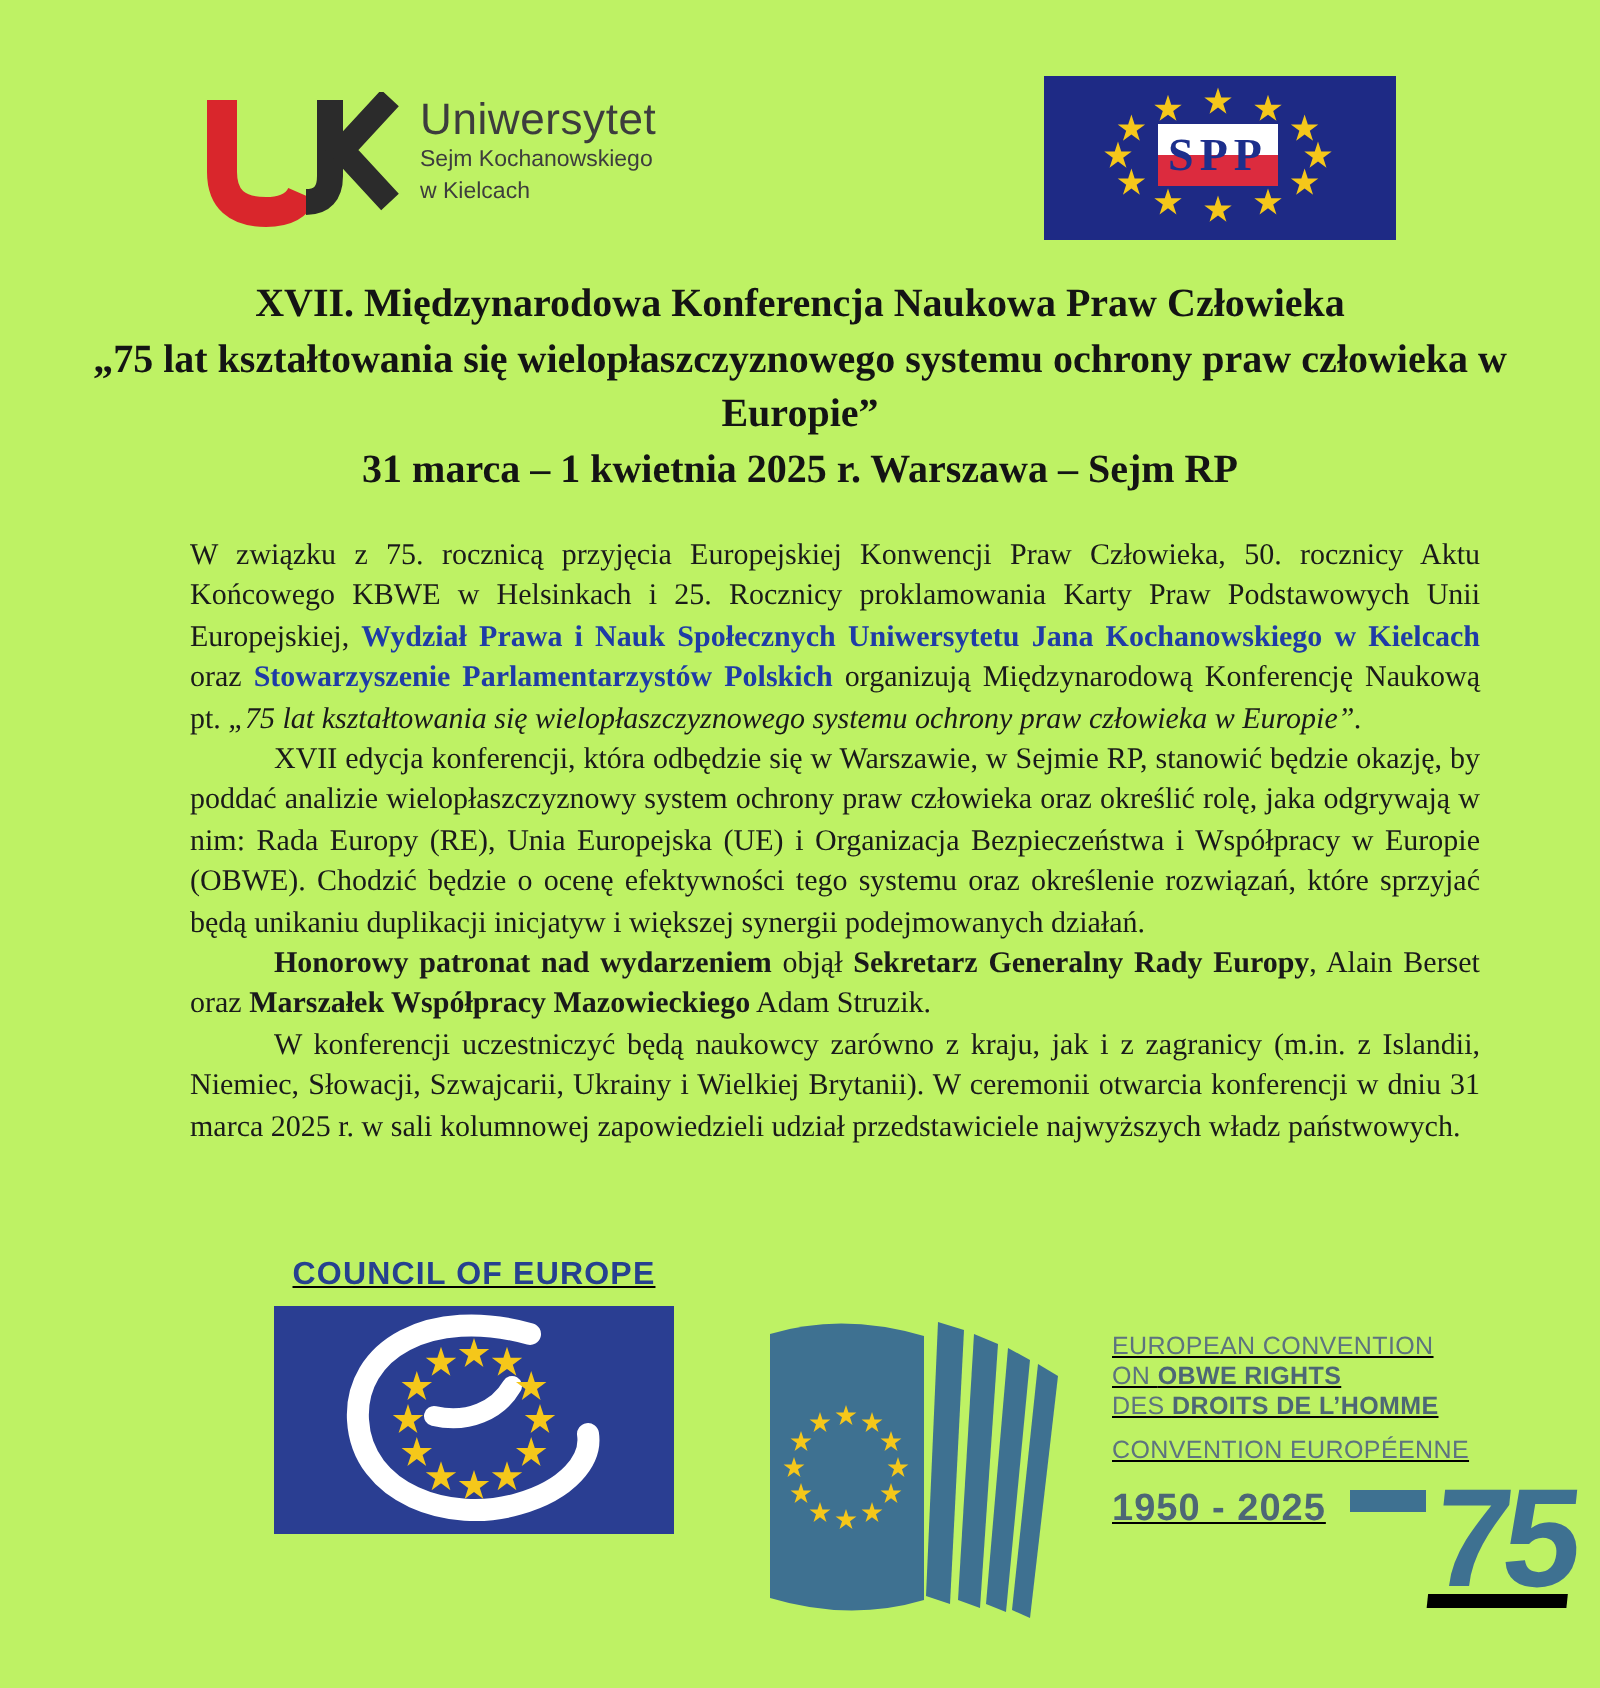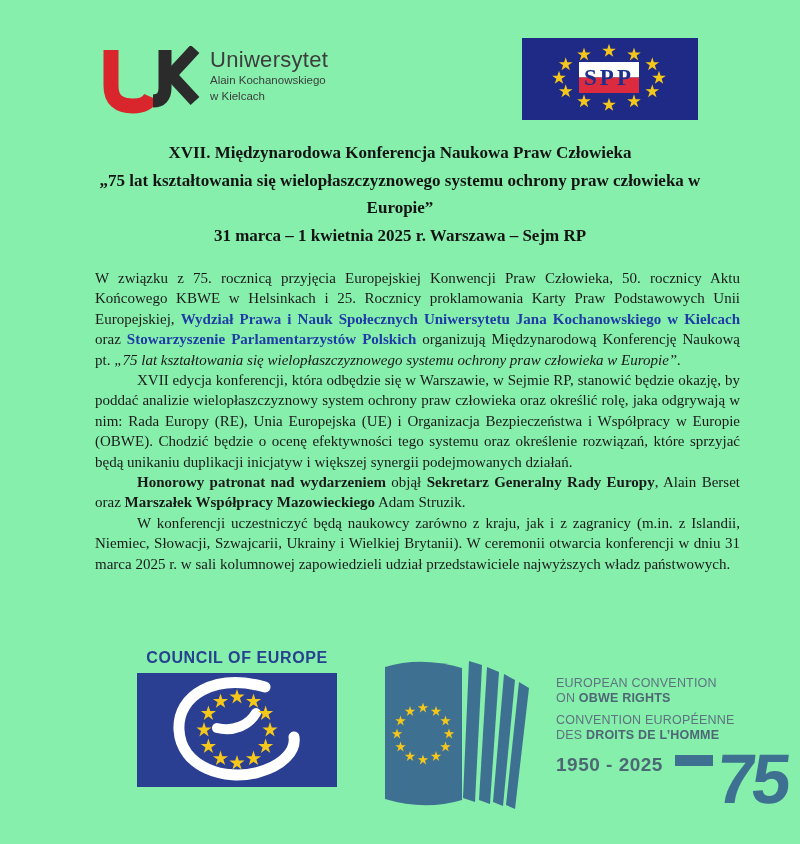--- a/index.html
+++ b/index.html
@@ -1,52 +1,52 @@
 <!DOCTYPE html>
 <html><head>
 <meta charset="utf-8">
 <style>
   html,body { margin:0; padding:0; background:#fff; }
   .page {
-    position:relative; width:800px; height:844px; background:#86efac;
+    position:relative; width:800px; height:844px; background:#bef264;
     font-family:"Liberation Serif", serif; overflow:hidden; margin:0 auto;
   }
 
   
   .header-logos { position:absolute; top:38px; left:0; width:800px; height:90px; }
   .ujk { position:absolute; left:98px; top:8px; display:flex; align-items:flex-start; }
   .ujk-text { margin-left:10px; padding-top:2px; color:#3d3d3d; font-family:"Liberation Sans", sans-serif; }
   .ujk-name { font-size:22px; letter-spacing:.3px; line-height:24px; }
   .ujk-sub  { font-size:11.5px; line-height:13.5px; margin-top:2px; }
 
   .spp { position:absolute; left:522px; top:0; width:176px; height:82px; }
   .spp svg { display:block; }
   .spp-text {
     position:absolute; left:57px; top:24px; width:60px; height:31px;
     text-align:center; line-height:31px; font-weight:bold; font-size:23px;
     color:#1c2f8c; letter-spacing:3px; font-family:"Liberation Serif", serif;
   }
 
   
   .title-block { position:absolute; top:139px; left:0; width:800px; text-align:center; color:#141414; }
-  .title-line { font-weight:bold; font-size:17px; line-height:27.5px; }
+  .title-line { font-weight:bold; font-size:20px; line-height:27.5px; }
 
   
   .body-text {
     position:absolute; top:268px; left:95px; width:645px;
     font-size:15px; line-height:20.4px; text-align:justify; color:#1a1a1a;
   }
   .body-text p { margin:0; }
   .indent { text-indent:42px; }
   .blue-bold { color:#1f3ca6; font-weight:bold; }
   .bold { font-weight:bold; }
   .italic { font-style:italic; }
 
   
-  .footer { position:absolute; left:137px; top:628px; display:flex; align-items:center; }
+  .footer { position:absolute; left:137px; top:628px; display:flex; align-items:flex-start;text-decoration:underline; }
   .coe { width:200px; text-align:center; font-family:"Liberation Sans", sans-serif; }
   .coe-caption { font-size:16px; font-weight:bold; color:#26418f; letter-spacing:.6px; white-space:nowrap; line-height:20px; }
   .coe-rect { width:200px; height:114px; margin:5px 0 5px; }
   .book { margin-left:42px; margin-top:24px; }
   .echr { margin-left:22px; margin-top:38px; font-family:"Liberation Sans", sans-serif; color:#5d737f; }
   .echr-line { font-size:12.5px; line-height:15px; letter-spacing:.2px; white-space:nowrap; }
   .echr-strong { font-weight:bold; color:#4d6775; }
   .echr-group2 { margin-top:7px; }
   .echr-row { display:flex; align-items:flex-start; margin-top:10px; }
   .echr-years { font-size:19px; font-weight:bold; color:#4d6775; margin-top:1px; letter-spacing:.5px; }
@@ -71,21 +71,21 @@
   <div class="header-logos">
 
     <div class="ujk">
       <svg width="102" height="70" viewBox="0 0 102 70">
         <path d="M13 4 L13 40 Q13 60 35 60 Q49 60 53 51" fill="none" stroke="#d9262c" stroke-width="15"></path>
         <path d="M67 4 L67 42 Q67 55 55 55" fill="none" stroke="#2b2b2b" stroke-width="13"></path>
         <path d="M97 3 L73 29 L97 55" fill="none" stroke="#2b2b2b" stroke-width="12"></path>
       </svg>
       <div class="ujk-text">
         <div class="ujk-name">Uniwersytet</div>
-        <div class="ujk-sub">Alain Kochanowskiego</div>
+        <div class="ujk-sub">Sejm Kochanowskiego</div>
         <div class="ujk-sub">w Kielcach</div>
       </div>
     </div>
 
     <div class="spp">
       <svg width="176" height="82" viewBox="0 0 176 82">
         <rect width="176" height="82" fill="#1e2a85"></rect>
         <g fill="#f5c71a">
           <use href="#star5" transform="translate(87,13) scale(0.72)"></use>
           <use href="#star5" transform="translate(112,16.6) scale(0.72)"></use>
@@ -168,22 +168,22 @@
           <polygon points="108,15 120,20 111,152 100,148"></polygon>
           <polygon points="125,22 136,28 124,154 114,150"></polygon>
           <polygon points="140,30 150,36 136,157 127,153"></polygon>
         </g>
       </svg>
     </div>
 
     <div class="echr">
       <div class="echr-line">EUROPEAN CONVENTION</div>
       <div class="echr-line"><span>ON </span><span class="echr-strong">OBWE RIGHTS</span></div>
+      <div class="echr-line"><span>DES </span><span class="echr-strong">DROITS DE L’HOMME</span></div>
       <div class="echr-line echr-group2">CONVENTION EUROPÉENNE</div>
-      <div class="echr-line"><span>DES </span><span class="echr-strong">DROITS DE L’HOMME</span></div>
       <div class="echr-row">
         <div class="echr-years">1950 - 2025</div>
         <div class="echr-bar"></div>
         <div class="echr-75">75</div>
       </div>
     </div>
 
   </div>
 </div>
 

